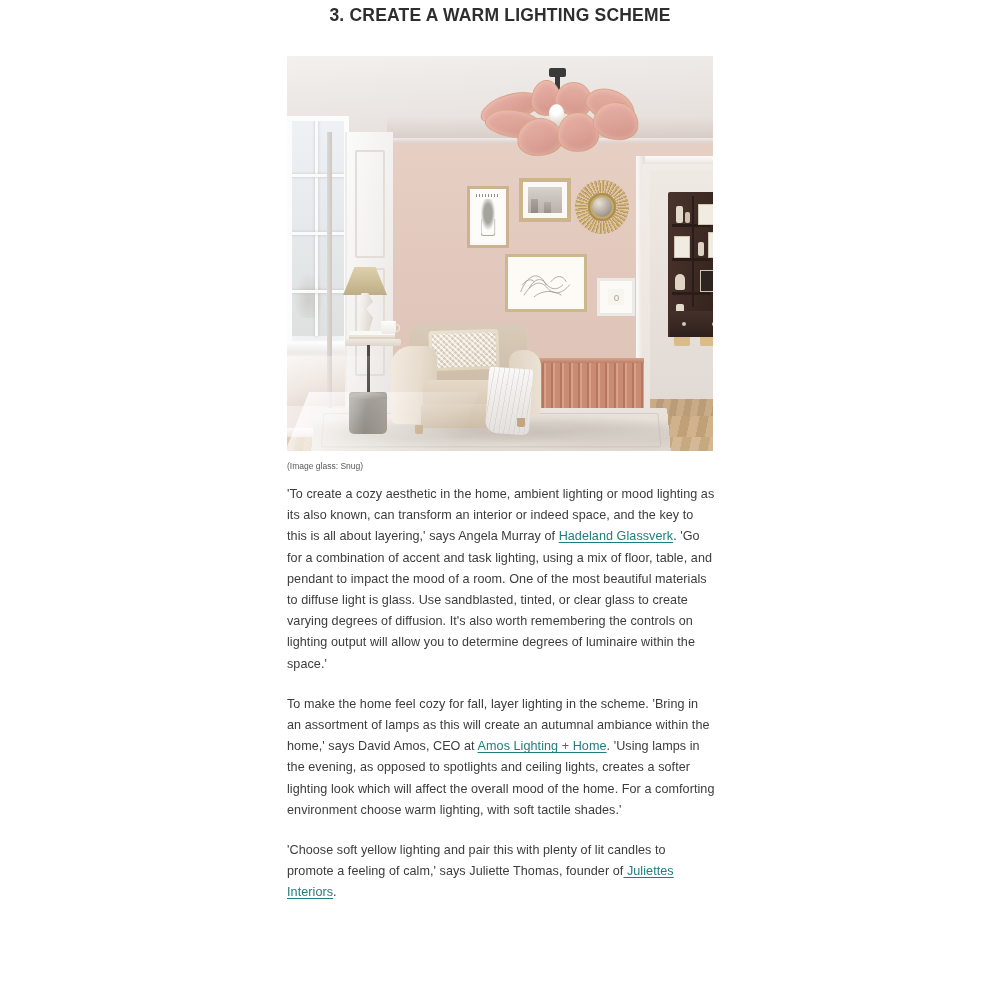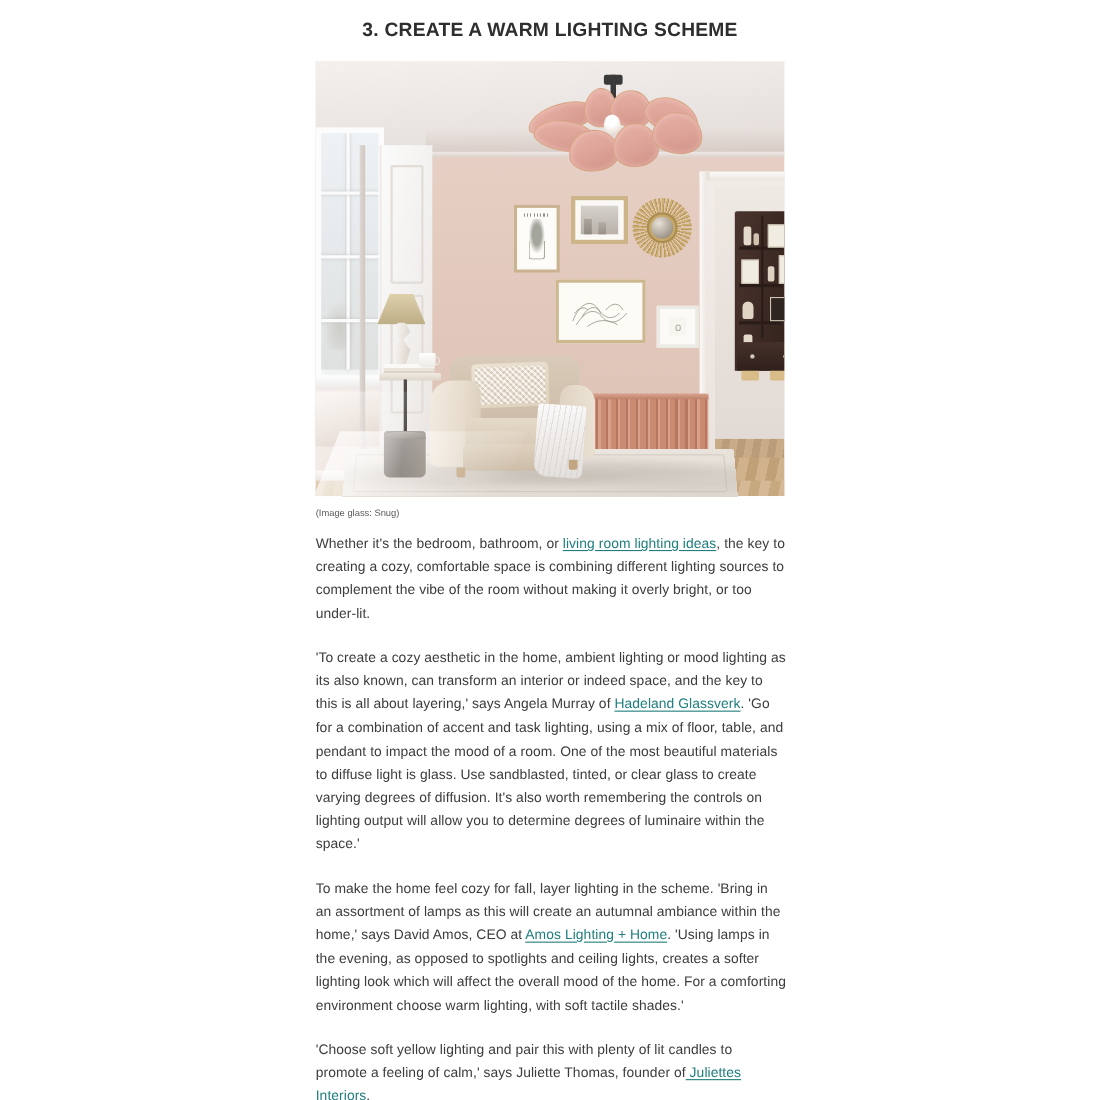--- a/index.html
+++ b/index.html
@@ -28,21 +28,21 @@
   }
 
   
   .heading {
     font-size: 17.5px;
     font-weight: bold;
     color: #2e2e2e;
     letter-spacing: 0.2px;
     text-align: center;
     margin: 0;
-    padding-top: 16px;
+    padding-top: 4px;
     line-height: 22px;
     white-space: nowrap;
   }
 
   
   .photo-wrap {
     position: absolute;
     left: 0;
     top: 56px;
     width: 426px;
@@ -520,20 +520,19 @@
         <div class="table-foot"></div>
 
         <div class="sunbeam2"></div>
         <div class="sunbeam"></div>
       </div>
     </div>
 
     <div class="caption">(Image glass: Snug)</div>
 
     <div class="body">
-      <p>Whether it's the bedroom, bathroom, or <a class="link" href="#">living room lighting ideas</a>, the key to creating a cozy, comfortable space is combining different lighting sources to complement the vibe of the room without making it overly bright, or too under-lit.</p>
       <p>'To create a cozy aesthetic in the home, ambient lighting or mood lighting as its also known, can transform an interior or indeed space, and the key to this is all about layering,' says Angela Murray of <a class="link" href="#">Hadeland Glassverk</a>. 'Go for a combination of accent and task lighting, using a mix of floor, table, and pendant to impact the mood of a room. One of the most beautiful materials to diffuse light is glass. Use sandblasted, tinted, or clear glass to create varying degrees of diffusion. It's also worth remembering the controls on lighting output will allow you to determine degrees of luminaire within the space.'</p>
       <p>To make the home feel cozy for fall, layer lighting in the scheme. 'Bring in an assortment of lamps as this will create an autumnal ambiance within the home,' says David Amos, CEO at <a class="link" href="#">Amos Lighting + Home</a>. 'Using lamps in the evening, as opposed to spotlights and ceiling lights, creates a softer lighting look which will affect the overall mood of the home. For a comforting environment choose warm lighting, with soft tactile shades.'</p>
       <p> 'Choose soft yellow lighting and pair this with plenty of lit candles to promote a feeling of calm,' says Juliette Thomas, founder of<a class="link" href="#"> Juliettes Interiors</a>.</p>
     </div>
 
   </div>
 </div>
 
 </body></html>

